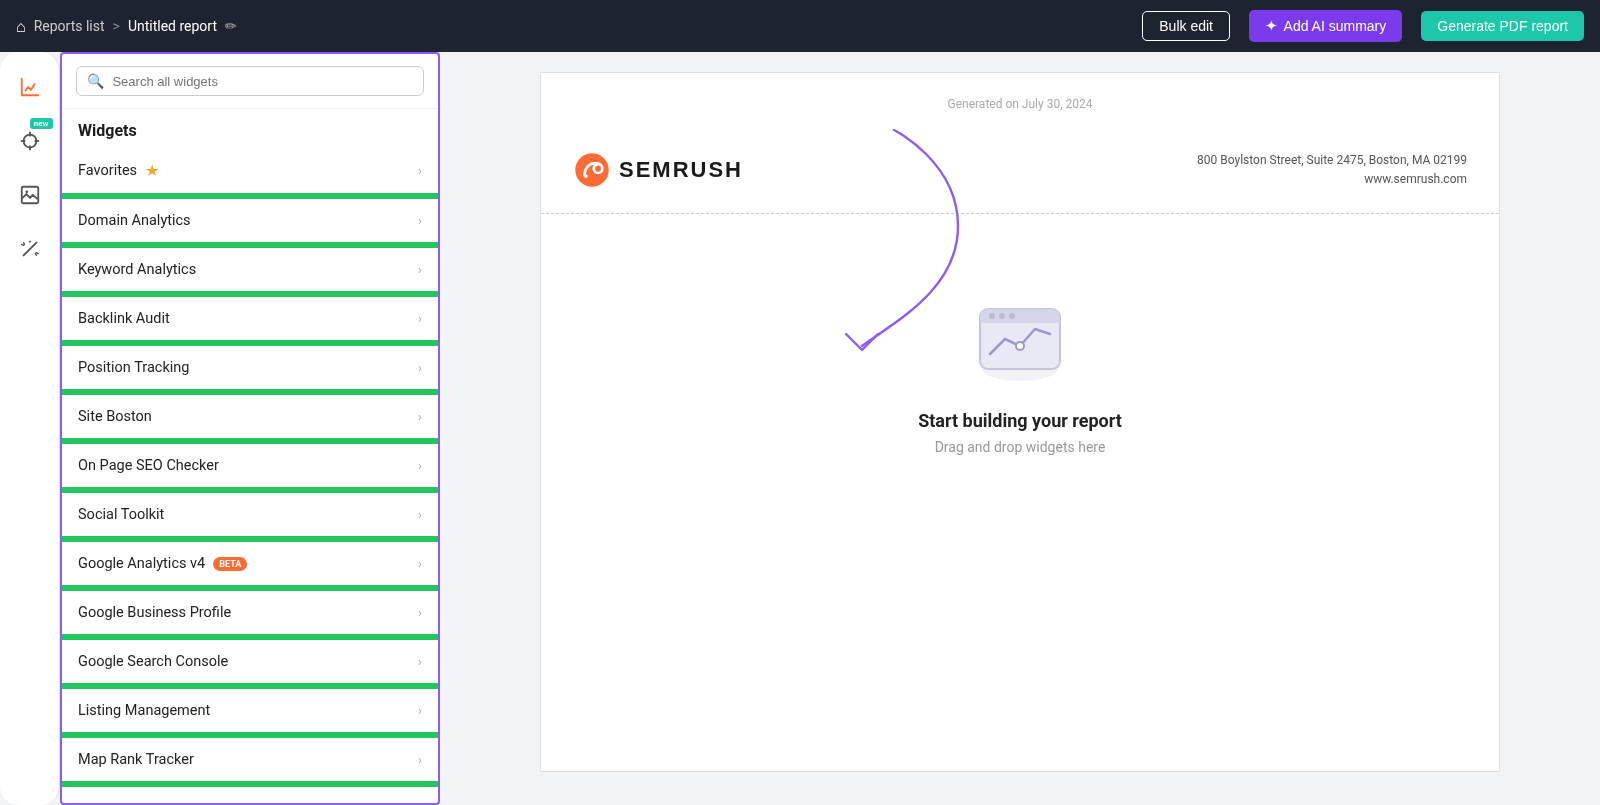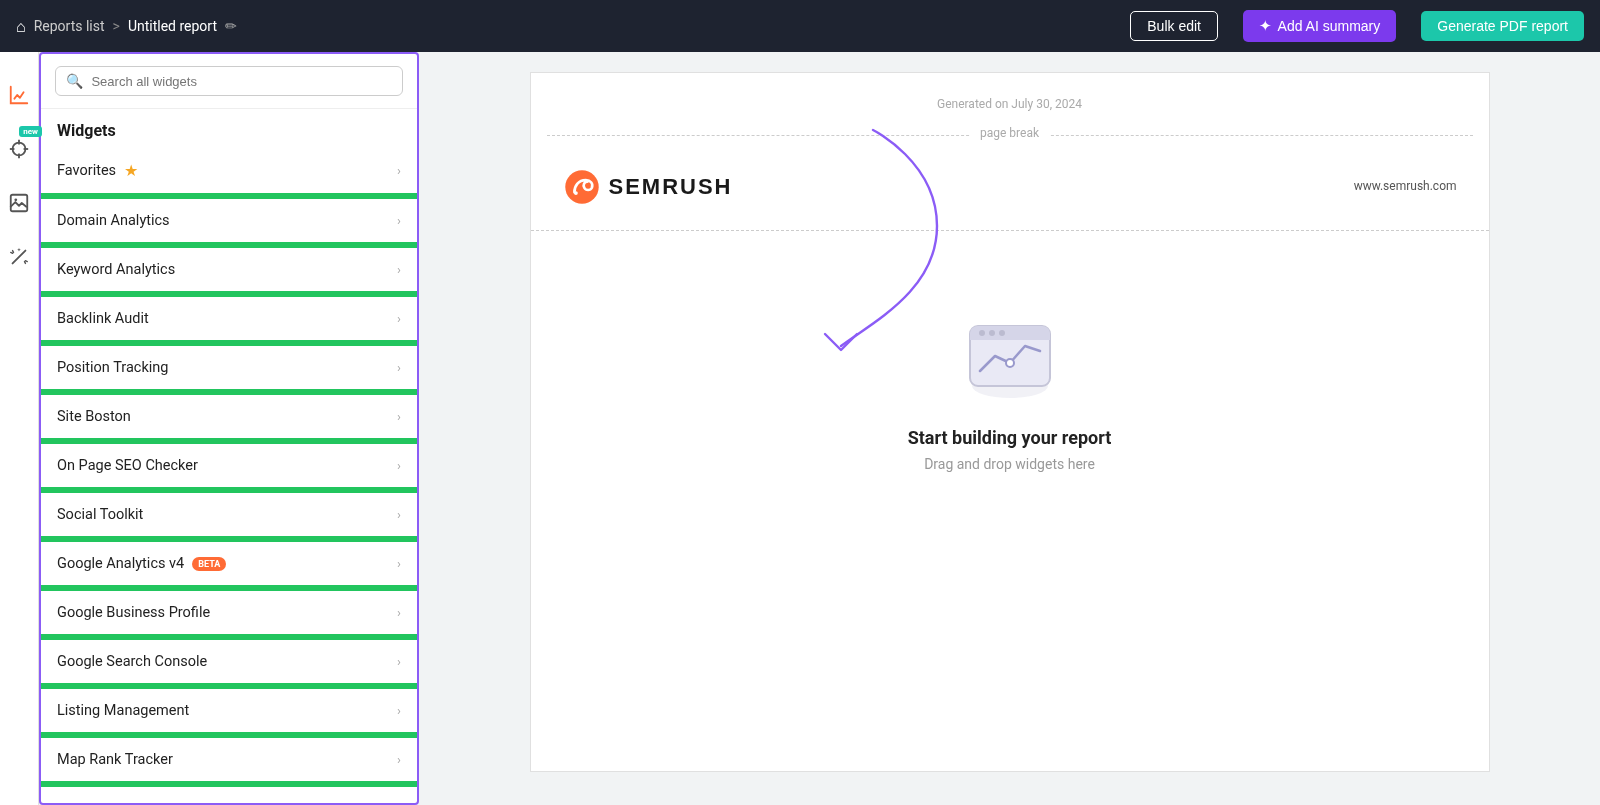--- a/index.html
+++ b/index.html
@@ -21,21 +21,21 @@
       gap: 8px;
       font-size: 14px;
     }
     .topbar-left .home-icon { font-size: 16px; }
     .topbar-left .breadcrumb-sep { color: #888; }
     .topbar-left .report-title { color: #fff; }
     .topbar-left .edit-icon { color: #aaa; font-size: 14px; cursor: pointer; }
     .topbar-right {
       display: flex;
       align-items: center;
-      gap: 25px;
+      gap: 19px;
     }
     .btn-bulk-edit {
       background: transparent;
       border: 1.5px solid #fff;
       color: #fff;
       padding: 6px 16px;
       border-radius: 5px;
       font-size: 14px;
       cursor: pointer;
       font-weight: 500;
@@ -65,28 +65,29 @@
     }
 
     
     .main-layout {
       display: flex;
       height: calc(100vh - 52px);
     }
 
     
     .sidebar-icons {
-      width: 39px;
+      width: 60px;
       background: #fff;
       border-right: 1px solid #e0e0e0;
       display: flex;
       flex-direction: column;
       align-items: center;
-      padding-top: 24px;
+      padding-top: 16px;
       gap: 16px;
+      border-radius: 19px;
     }
     .sidebar-icon-btn {
       width: 38px;
       height: 38px;
       display: flex;
       align-items: center;
       justify-content: center;
       border-radius: 6px;
       cursor: pointer;
       color: #555;
@@ -462,36 +463,33 @@
 
       <svg class="arrow-overlay" viewBox="0 0 200 320" xmlns="http://www.w3.org/2000/svg" style="position:absolute; top:30px; left:390px; width:160px; height:280px; pointer-events:none; z-index:20;">
         <path d="M 80 20 C 80 20, 160 60, 160 140 C 160 220, 80 260, 40 290" fill="none" stroke="#8b5cf6" stroke-width="3" stroke-linecap="round"></path>
         <polyline points="20,275 40,295 60,275" fill="none" stroke="#8b5cf6" stroke-width="3" stroke-linecap="round" stroke-linejoin="round"></polyline>
       </svg>
 
       <div class="report-area">
 
         <div class="generated-date">Generated on July 30, 2024</div>
 
-        <div class="page-break-section">
-          <hr class="page-break-line">
-          <span class="page-break-label">page break</span>
-        </div>
 
         <div class="logo-header">
           <div class="semrush-logo">
 
             <svg class="semrush-icon" viewBox="0 0 50 50" xmlns="http://www.w3.org/2000/svg">
               <ellipse cx="25" cy="25" rx="22" ry="22" fill="#ff6b35"></ellipse>
               <path d="M15 32 C15 24 20 16 30 16 C36 16 40 20 38 26 C36 30 30 30 28 26 C26 22 28 18 32 18" fill="none" stroke="#fff" stroke-width="3.5" stroke-linecap="round"></path>
               <circle cx="17" cy="33" r="2.5" fill="#fff"></circle>
             </svg>
             <span class="semrush-logo-text" style="font-family: Arial Black, sans-serif; font-size:22px; font-weight:900; letter-spacing:2px;">SEMRUSH</span>
           </div>
           <div class="logo-address">
+            <div>800 Boylston Street, Suite 2475, Boston, MA 02199</div>
             <div>www.semrush.com</div>
           </div>
         </div>
 
         <div class="empty-state">
 
           <svg width="100" height="100" viewBox="0 0 100 100" xmlns="http://www.w3.org/2000/svg">
 
             <ellipse cx="50" cy="75" rx="38" ry="12" fill="#e8e8f0" opacity="0.6"></ellipse>
 

